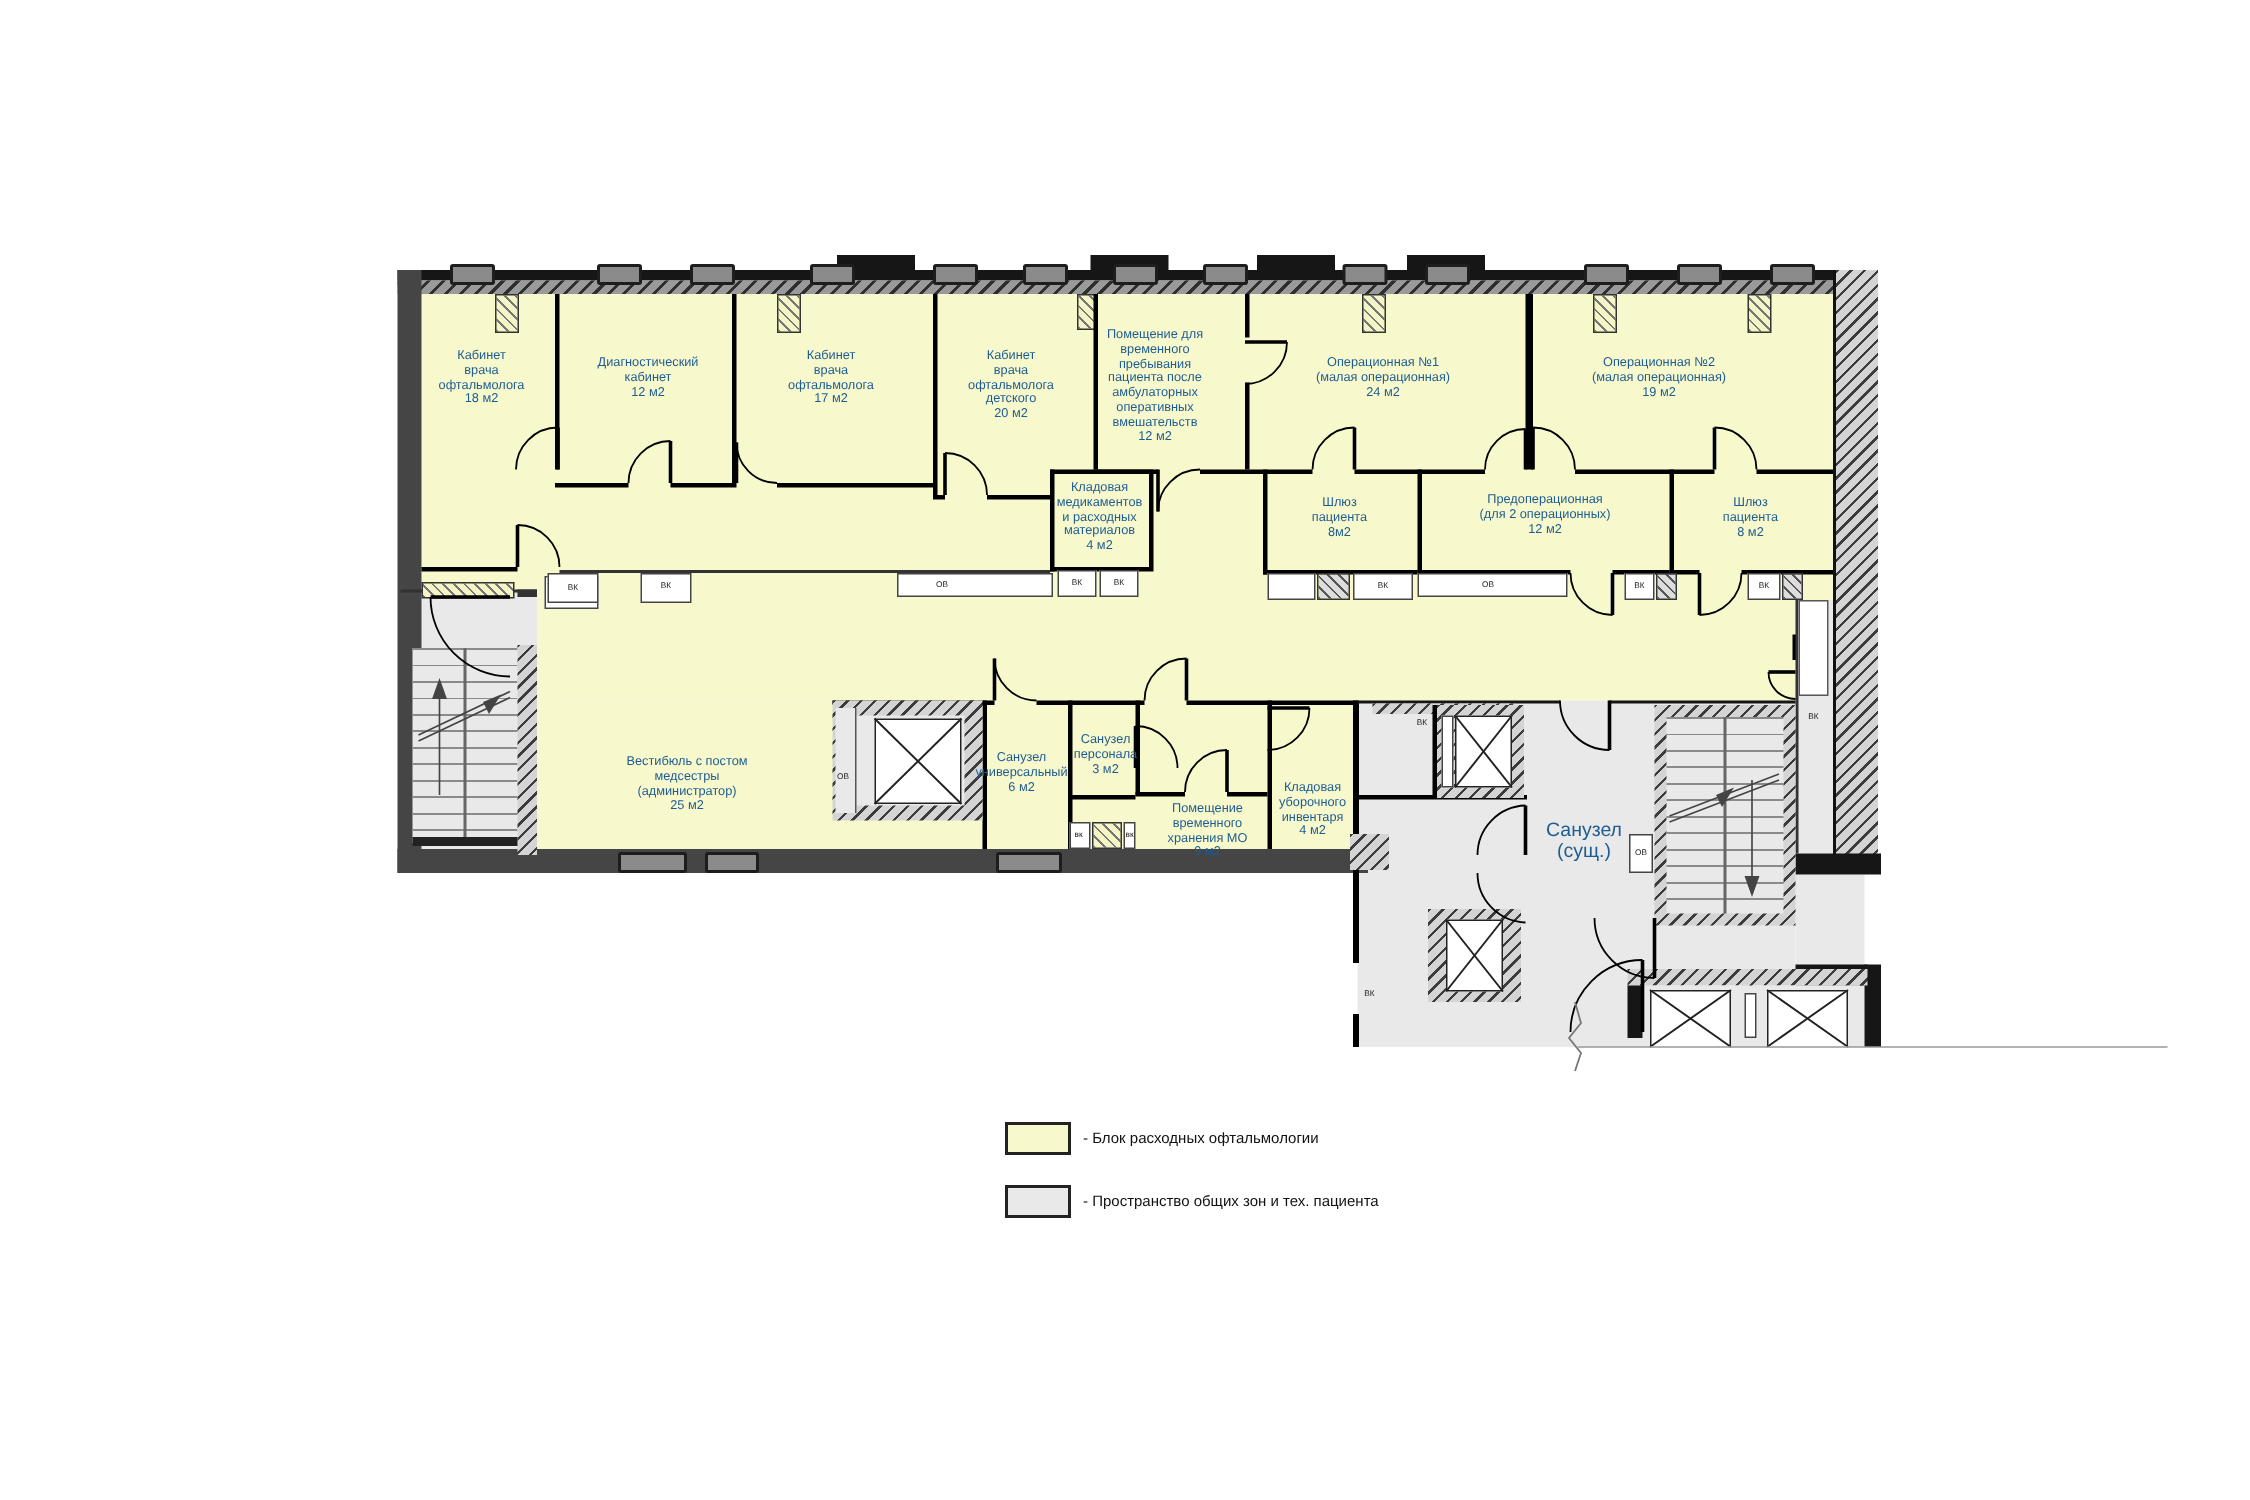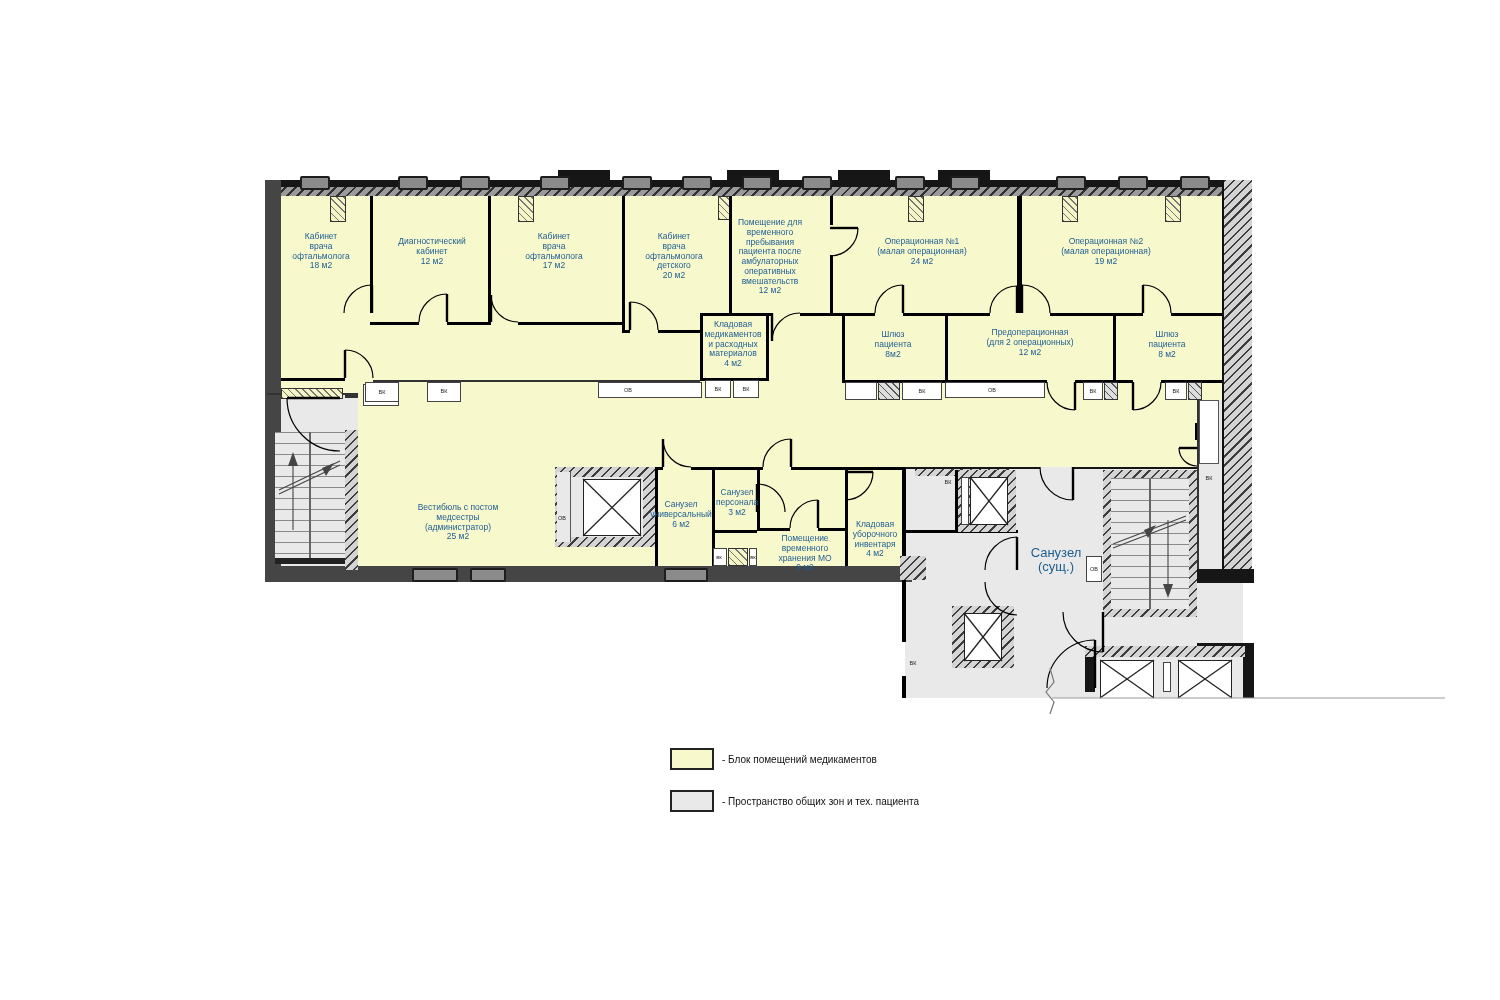--- a/index.html
+++ b/index.html
@@ -350,20 +350,20 @@
       <span class="shaft" style="left: 562px; top: 518px;">ОВ</span>
       <span class="shaft" style="left: 719px; top: 557px;">вк</span>
       <span class="shaft" style="left: 753px; top: 557px;">вк</span>
       <span class="shaft" style="left: 1209px; top: 478px;">ВК</span>
       <span class="shaft" style="left: 1094px; top: 569px;">ОВ</span>
       <span class="shaft" style="left: 913px; top: 663px;">ВК</span>
     </div>
 
   <div class="legend-row" style="left:670px;top:748px;">
     <div class="legend-swatch" style="background:#f8f8cd;"></div>
-    <span class="legend-text">- Блок помещений медикаментов</span>
+    <span class="legend-text">- Блок расходных офтальмологии</span>
   </div>
   <div class="legend-row" style="left:670px;top:790px;">
     <div class="legend-swatch" style="background:#e9e9e9;"></div>
     <span class="legend-text">- Пространство общих зон и тех. пациента</span>
   </div>
 
 </div>
 
 </body></html>

